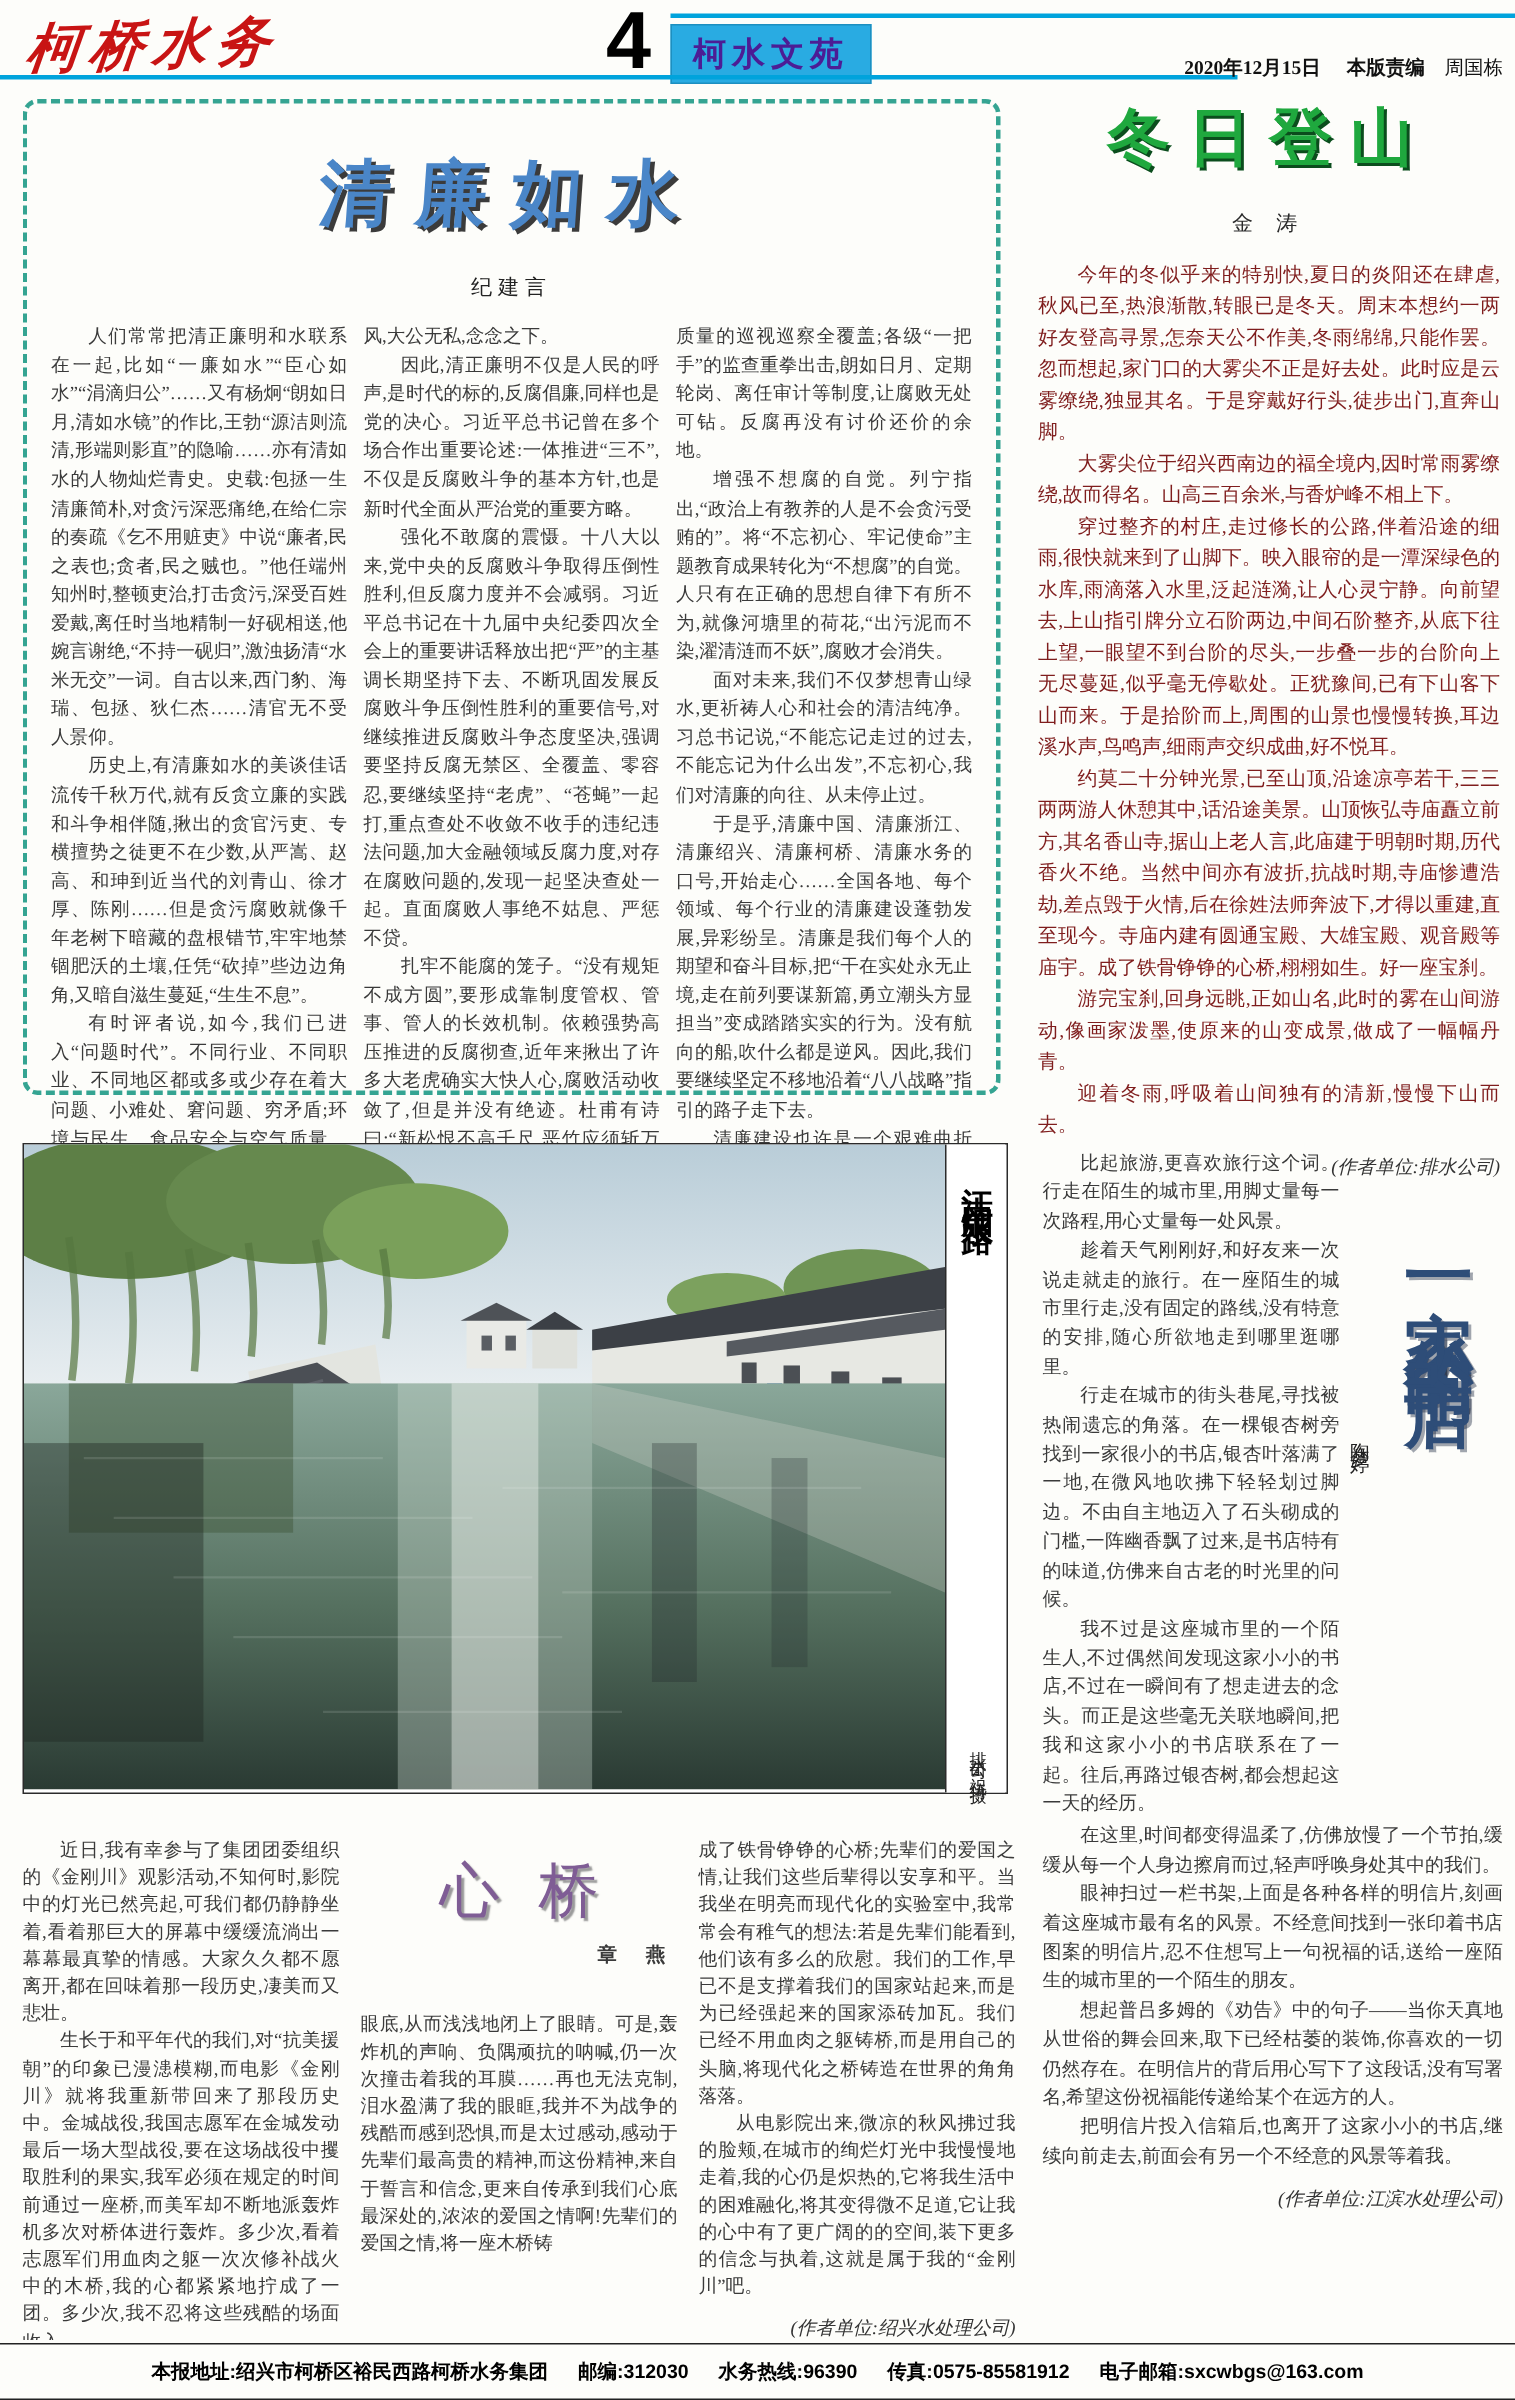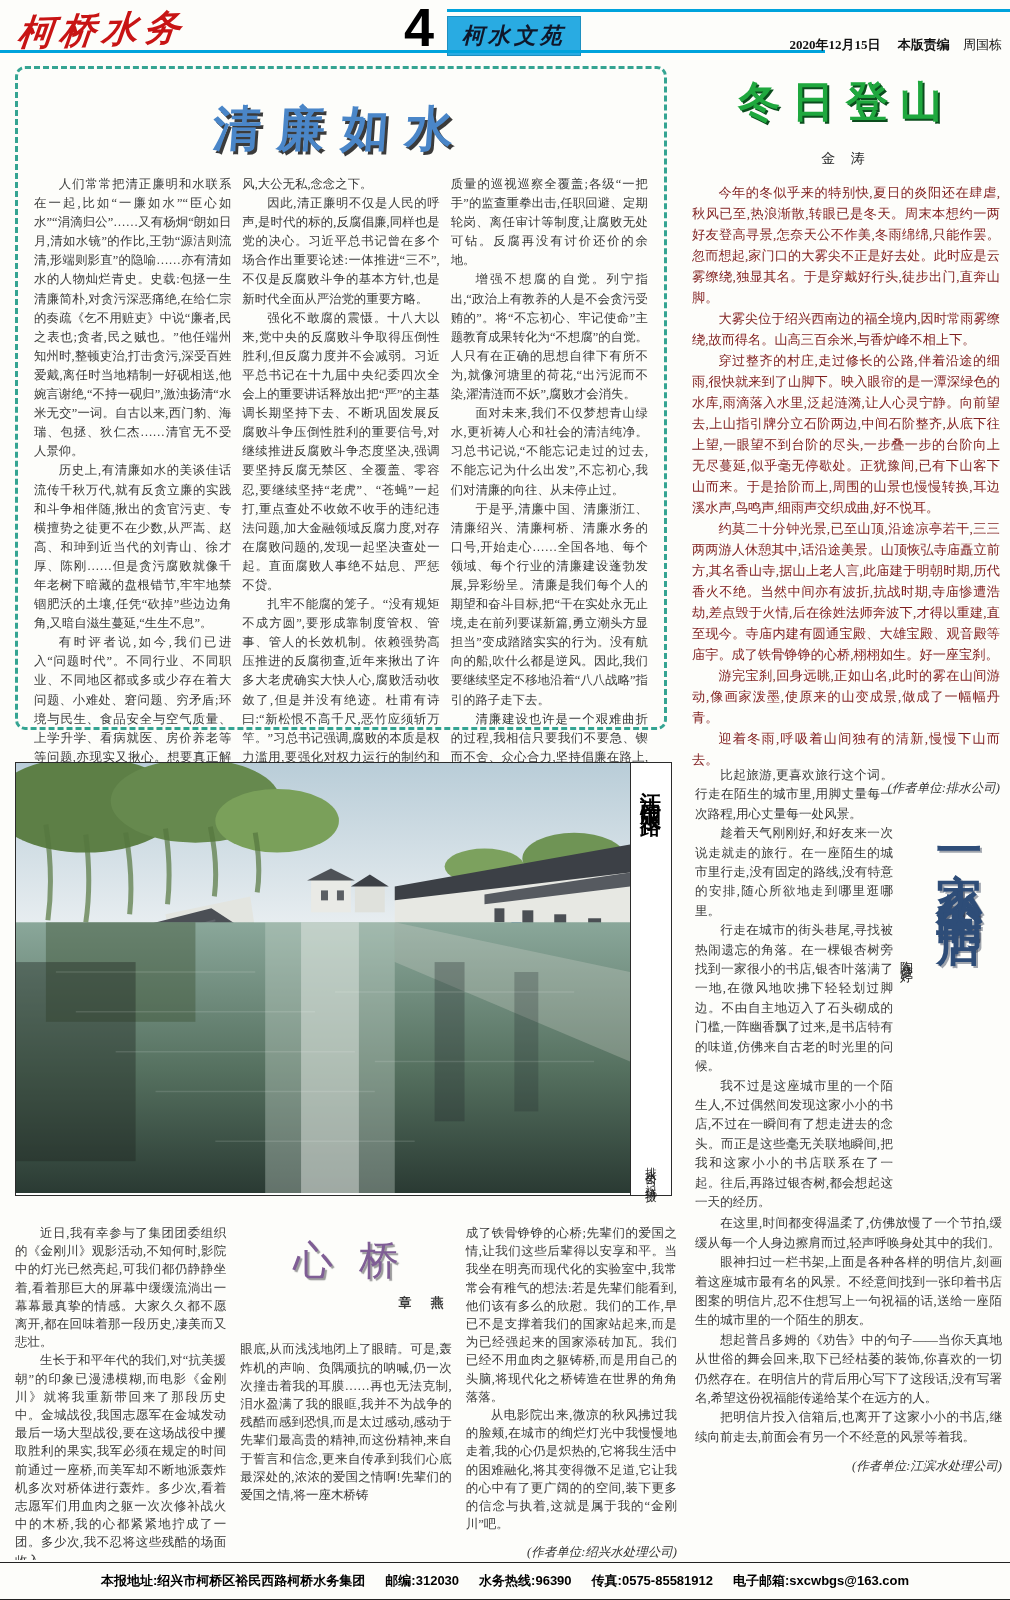--- a/index.html
+++ b/index.html
@@ -5,23 +5,23 @@
   html,body{margin:0;padding:0;background:#e8e8e4;}
   #page{position:relative;width:1010px;height:1600px;background:#fdfdfa;margin:0 auto;overflow:hidden;
         font-family:"Liberation Serif","DejaVu Serif",serif;color:#2b2b2b;}
   
   #header{position:absolute;left:0;top:0;width:1010px;height:62px;}
   .masthead{position:absolute;left:18px;top:6px;font-size:36px;font-weight:bold;color:#c81414;
             font-style:italic;letter-spacing:6px;transform:skewX(-8deg) rotate(-2deg);
             font-family:"Liberation Serif",serif;}
   .page-num{position:absolute;left:404px;top:-4px;font-size:54px;font-weight:bold;color:#000;
             font-family:"Liberation Sans",sans-serif;}
-  .section-banner{position:absolute;left:447px;top:16px;background:#29abe2;color:#0f172a;
+  .section-banner{position:absolute;left:447px;top:16px;background:#29abe2;color:#4c1d95;
             font-size:22px;font-weight:bold;padding:4px 14px;letter-spacing:4px;
-            font-style:italic;border:1px solid #1d8fc0;}
+            border:1px solid #1d8fc0;}
   .rule-top{position:absolute;left:447px;top:9px;width:563px;height:3px;background:#00a3dc;}
   .rule-bottom{position:absolute;left:0px;top:50px;width:825px;height:3px;background:#00a3dc;}
   .dateline{position:absolute;right:8px;top:36px;font-size:13px;font-weight:bold;color:#111;}
   .dateline .ed-name{font-weight:normal;margin-left:10px;}
   .dateline .ed-label{margin-left:14px;}
   
   #qlrs{position:absolute;left:15px;top:66px;width:646px;height:658px;
         border:3px dashed #35a492;border-radius:10px;padding:0 0;}
   .ql-title{margin-top:28px;text-align:center;font-size:48px;font-weight:bold;color:#4a86c8;
         letter-spacing:16px;text-shadow:3px 3px 0 rgba(25,25,25,.85);
@@ -30,21 +30,21 @@
   .ql-cols{display:flex;gap:11px;padding:14px 16px 0 16px;}
   .ql-col{flex:1;font-size:12.4px;line-height:19.1px;text-align:justify;color:#3a3a3a;}
   .para{margin:0;text-indent:2em;}
   .para.cont{text-indent:0;}
   
   .badge-float{float:right;width:122px;height:188px;position:relative;margin:2px 0 0 5px;}
   .badge-text{position:absolute;right:16px;top:28px;writing-mode:vertical-rl;
         font-size:27px;font-weight:bold;color:#1f8a3d;letter-spacing:14px;
         text-shadow:1px 1px 0 #bfe3c8;}
   
-  #dongri{position:absolute;left:692px;top:74px;width:308px;height:656px;}
+  #dongri{position:absolute;left:692px;top:64px;width:308px;height:656px;}
   .dr-title{text-align:center;font-size:42px;font-weight:bold;color:#1fa83e;letter-spacing:12px;
         text-shadow:2px 2px 0 #0b4d1d;}
   .dr-author{text-align:center;font-size:14px;margin:20px 0 14px 0;letter-spacing:6px;}
   .dr-body{font-size:13.2px;line-height:21px;text-align:justify;color:#7f1d1d;}
   .unit-line{text-align:right;font-size:12.5px;font-style:italic;margin-top:10px;color:#333;}
   
   #photo-block{position:absolute;left:15px;top:762px;width:655px;height:432px;
         border:1px solid #2b2b2b;display:flex;background:#fff;}
   #photo-svg{width:614px;height:430px;display:block;}
   .caption-strip{width:39px;border-left:1px solid #2b2b2b;position:relative;background:#fff;}
@@ -91,34 +91,35 @@
     <div class="rule-bottom"></div>
     <div class="dateline">
       <span>2020年12月15日</span>
       <span class="ed-label">本版责编</span>
       <span class="ed-name">周国栋</span>
     </div>
   </div>
 
   <div id="qlrs">
     <div class="ql-title">清廉如水</div>
+    <div class="ql-author">纪建言</div>
     <div class="ql-cols">
       <div class="ql-col">
         <p class="para">人们常常把清正廉明和水联系在一起,比如“一廉如水”“臣心如水”“涓滴归公”……又有杨炯“朗如日月,清如水镜”的作比,王勃“源洁则流清,形端则影直”的隐喻……亦有清如水的人物灿烂青史。史载:包拯一生清廉简朴,对贪污深恶痛绝,在给仁宗的奏疏《乞不用赃吏》中说“廉者,民之表也;贪者,民之贼也。”他任端州知州时,整顿吏治,打击贪污,深受百姓爱戴,离任时当地精制一好砚相送,他婉言谢绝,“不持一砚归”,激浊扬清“水米无交”一词。自古以来,西门豹、海瑞、包拯、狄仁杰……清官无不受人景仰。</p>
         <p class="para">历史上,有清廉如水的美谈佳话流传千秋万代,就有反贪立廉的实践和斗争相伴随,揪出的贪官污吏、专横擅势之徒更不在少数,从严嵩、赵高、和珅到近当代的刘青山、徐才厚、陈刚……但是贪污腐败就像千年老树下暗藏的盘根错节,牢牢地禁锢肥沃的土壤,任凭“砍掉”些边边角角,又暗自滋生蔓延,“生生不息”。</p>
         <p class="para">有时评者说,如今,我们已进入“问题时代”。不同行业、不同职业、不同地区都或多或少存在着大问题、小难处、窘问题、穷矛盾;环境与民生、食品安全与空气质量、上学升学、看病就医、房价养老等等问题,亦现实又揪心。想要真正解决这些问题与矛盾,那么就要求它的执行者和建设者秉持清正廉洁的作</p>
       </div>
       <div class="ql-col">
         <p class="para cont">风,大公无私,念念之下。</p>
         <p class="para">因此,清正廉明不仅是人民的呼声,是时代的标的,反腐倡廉,同样也是党的决心。习近平总书记曾在多个场合作出重要论述:一体推进“三不”,不仅是反腐败斗争的基本方针,也是新时代全面从严治党的重要方略。</p>
         <p class="para">强化不敢腐的震慑。十八大以来,党中央的反腐败斗争取得压倒性胜利,但反腐力度并不会减弱。习近平总书记在十九届中央纪委四次全会上的重要讲话释放出把“严”的主基调长期坚持下去、不断巩固发展反腐败斗争压倒性胜利的重要信号,对继续推进反腐败斗争态度坚决,强调要坚持反腐无禁区、全覆盖、零容忍,要继续坚持“老虎”、“苍蝇”一起打,重点查处不收敛不收手的违纪违法问题,加大金融领域反腐力度,对存在腐败问题的,发现一起坚决查处一起。直面腐败人事绝不姑息、严惩不贷。</p>
         <p class="para">扎牢不能腐的笼子。“没有规矩不成方圆”,要形成靠制度管权、管事、管人的长效机制。依赖强势高压推进的反腐彻查,近年来揪出了许多大老虎确实大快人心,腐败活动收敛了,但是并没有绝迹。杜甫有诗曰:“新松恨不高千尺,恶竹应须斩万竿。”习总书记强调,腐败的本质是权力滥用,要强化对权力运行的制约和监督。以严格的执纪执法增强制度刚性,推动形成不断完备的制度体系、严格有效的监督体系。于是,高</p>
       </div>
       <div class="ql-col">
-        <p class="para cont">质量的巡视巡察全覆盖;各级“一把手”的监查重拳出击,任职回避、定期轮岗、离任审计等制度,让腐败无处可钻。反腐再没有讨价还价的余地。</p>
+        <p class="para cont">质量的巡视巡察全覆盖;各级“一把手”的监查重拳出击,朗如日月、定期轮岗、离任审计等制度,让腐败无处可钻。反腐再没有讨价还价的余地。</p>
         <p class="para">增强不想腐的自觉。列宁指出,“政治上有教养的人是不会贪污受贿的”。将“不忘初心、牢记使命”主题教育成果转化为“不想腐”的自觉。人只有在正确的思想自律下有所不为,就像河塘里的荷花,“出污泥而不染,濯清涟而不妖”,腐败才会消失。</p>
         <p class="para">面对未来,我们不仅梦想青山绿水,更祈祷人心和社会的清洁纯净。习总书记说,“不能忘记走过的过去,不能忘记为什么出发”,不忘初心,我们对清廉的向往、从未停止过。</p>
         <p class="para">于是乎,清廉中国、清廉浙江、清廉绍兴、清廉柯桥、清廉水务的口号,开始走心……全国各地、每个领域、每个行业的清廉建设蓬勃发展,异彩纷呈。清廉是我们每个人的期望和奋斗目标,把“干在实处永无止境,走在前列要谋新篇,勇立潮头方显担当”变成踏踏实实的行为。没有航向的船,吹什么都是逆风。因此,我们要继续坚定不移地沿着“八八战略”指引的路子走下去。</p>
         <p class="para">清廉建设也许是一个艰难曲折的过程,我相信只要我们不要急、锲而不舍、众心合力,坚持倡廉在路上,也许暂</p>
         <p class="para cont">
           <span class="badge-float">
             <svg width="122" height="188" viewBox="0 0 122 188">
               <ellipse cx="62" cy="96" rx="50" ry="76" fill="none" stroke="#8ec9f0" stroke-width="11" stroke-dasharray="26 9" opacity="0.9"></ellipse>
               <ellipse cx="62" cy="96" rx="40" ry="64" fill="#ffffff"></ellipse>
               <path d="M58 12 q10 -10 14 2 q3 10 -8 11 q-10 0 -6 -13z" fill="#6db3e8"></path>

